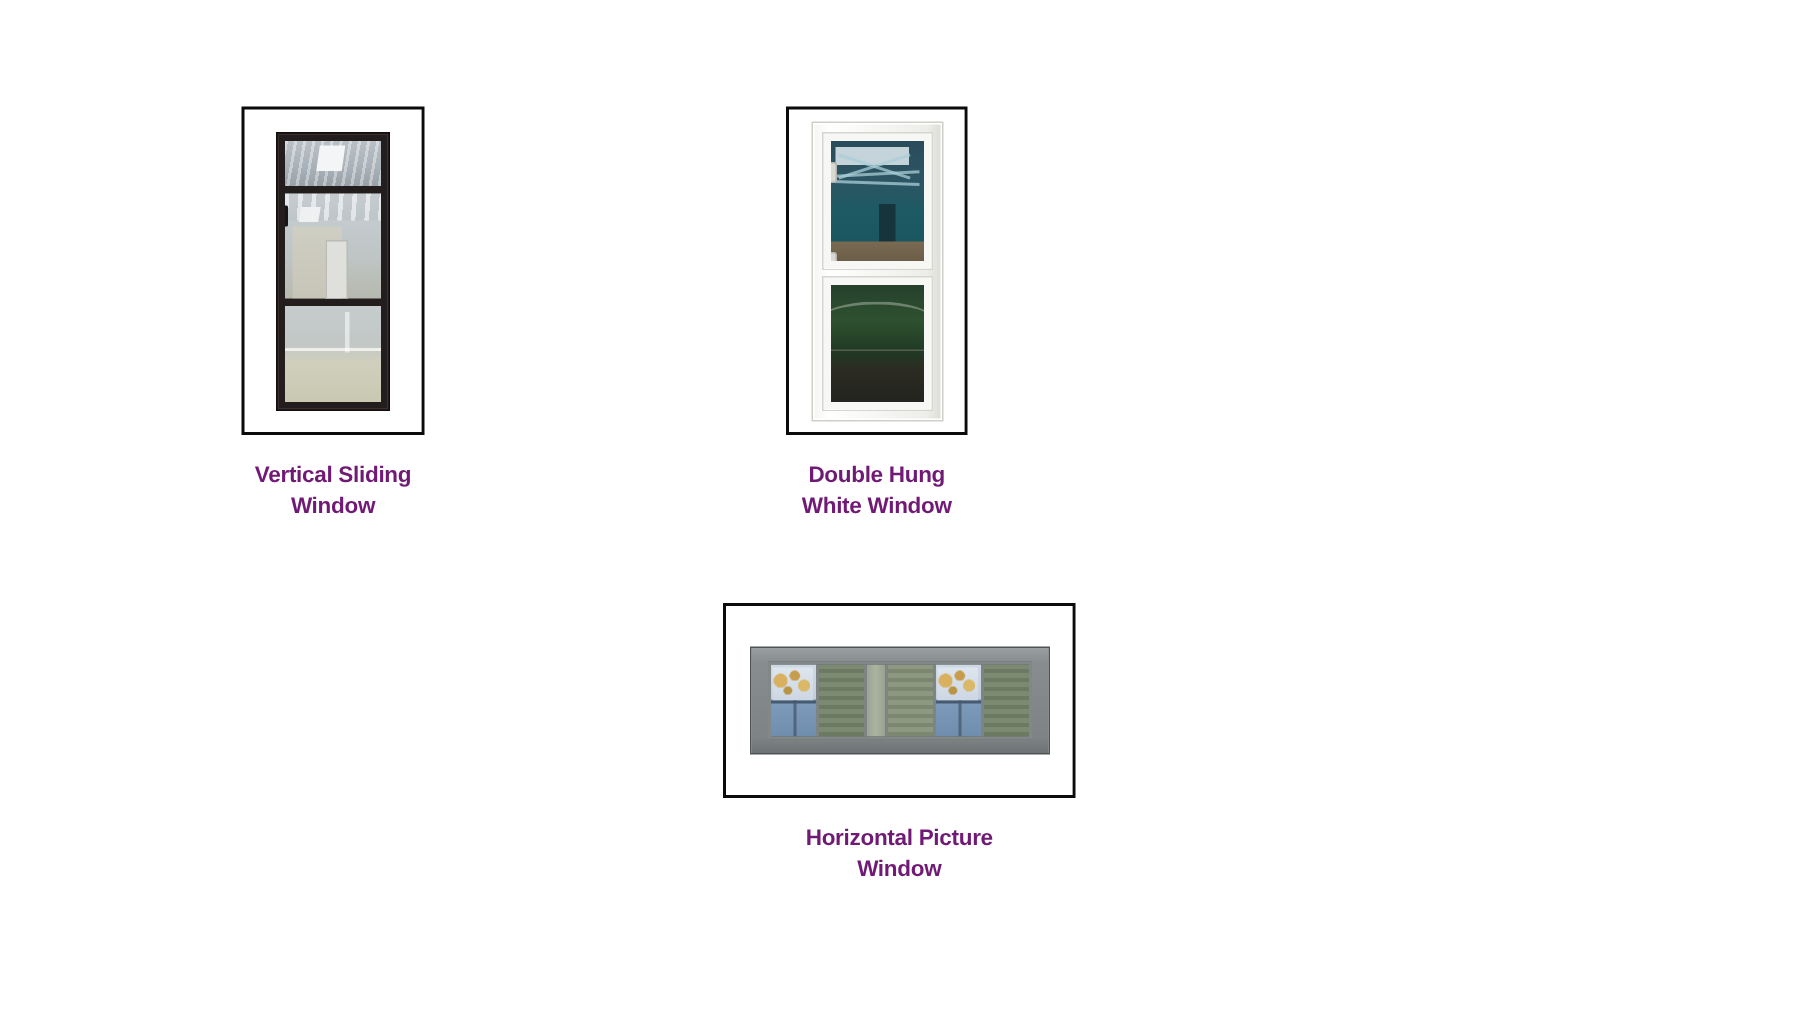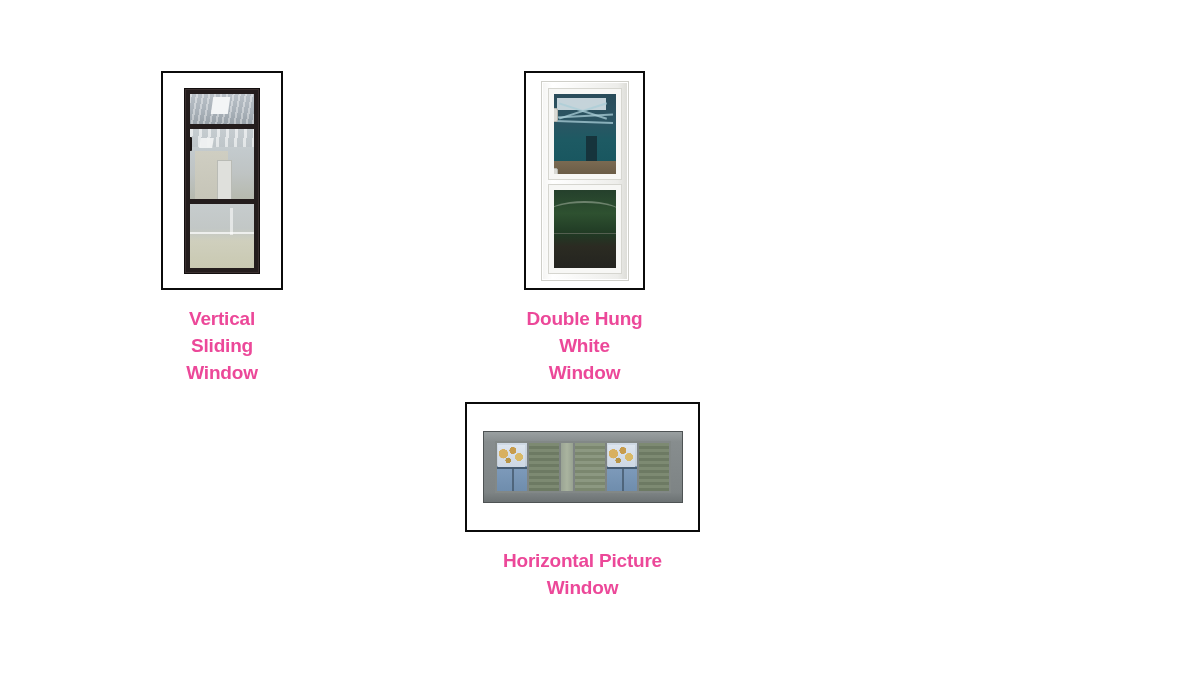--- a/index.html
+++ b/index.html
@@ -34,25 +34,25 @@
     border: 2px solid #0b0b0b;
     box-sizing: border-box;
     position: relative;
     display: flex;
     align-items: center;
     justify-content: center;
     overflow: hidden;
   }
   .caption {
     margin-top: 16px;
-    font-size: 19px;
+    font-size: 15px;
     font-weight: bold;
     line-height: 1.42;
     text-align: center;
-    color: #ec4899;
+    color: #701a75;
     letter-spacing: -0.2px;
     white-space: pre-line;
   }
 
   
   .win {
     position: relative;
     box-sizing: border-box;
   }
 
@@ -370,21 +370,21 @@
             <div class="seam"></div>
           </div>
         </div>
       </div>
     </div>
     <div class="caption">Double Hung
 White Window</div>
   </div>
 
 
-  <div class="card" style="left:465px; top:402px; width:235px;">
+  <div class="card" style="left:482px; top:402px; width:235px;">
     <div class="photo-frame" style="width:235px; height:130px;">
       <div class="win win-horiz" style="width:200px; height:72px;">
         <div class="horiz-inner">
           <div class="hcell">
             <div class="h-tree">
               <div class="leaves"></div>
               <div class="sillline"></div>
               <div class="mullion"></div>
             </div>
           </div>

